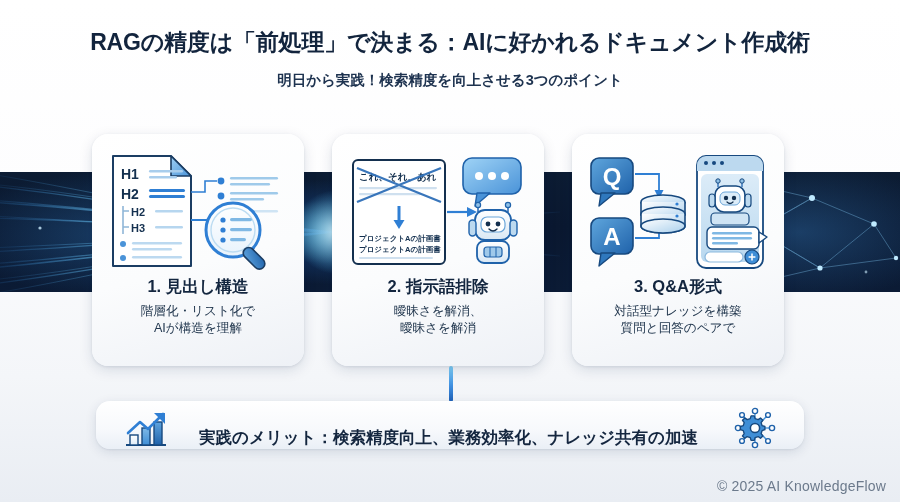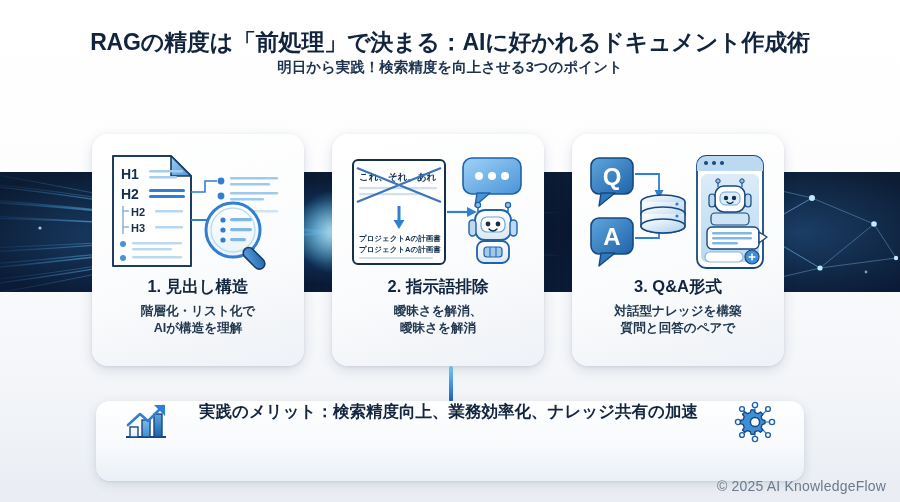--- a/index.html
+++ b/index.html
@@ -26,20 +26,21 @@
   .band svg { position: absolute; inset: 0; width: 100%; height: 100%; }
 
   
   .header { position: absolute; left: 0; right: 0; top: 0; height: 130px; text-align: center; z-index: 5; }
   .title {
     margin-top: 27px;
     font-size: 23px; font-weight: bold; color: #12243d; letter-spacing: -0.2px;
     white-space: nowrap;
   }
   .subtitle {
+    margin-top: 13px;
     font-size: 14.5px; font-weight: bold; color: #1d324f; letter-spacing: 0px;
   }
 
   
   .cards {
     position: absolute; top: 134px; left: 92px; width: 692px; height: 232px;
     display: flex; justify-content: space-between; z-index: 6;
   }
   .card {
     width: 212px; height: 232px;
@@ -48,38 +49,38 @@
     box-shadow: 0 4px 14px rgba(18,40,80,0.13), 0 1px 3px rgba(18,40,80,0.10);
     display: flex; flex-direction: column; align-items: center;
     padding-top: 14px;
   }
   .card-art { width: 186px; height: 128px; display:block; }
   .card-title {
     font-size: 16.5px; font-weight: bold; color: #13263f; white-space: nowrap;
   }
   .card-desc {
     margin-top: 5px; text-align: center; line-height: 1.34;
-    font-size: 12.6px; color: #23384f; font-weight: 700;
+    font-size: 12.6px; color: #23384f; font-weight: 400;
   }
   .card-desc span { display: block; white-space: nowrap; }
 
   
   .connector {
     position: absolute; left: 449px; top: 366px; width: 4px; height: 36px;
     background: linear-gradient(180deg, #7fd0f7 0%, #3f8fe0 55%, #1d5fb5 100%);
     border-radius: 2px; z-index: 4;
   }
 
   
   .benefit {
-    position: absolute; left: 96px; top: 401px; width: 708px; height: 80px;
+    position: absolute; left: 96px; top: 401px; width: 708px; height: 48px;
     background: linear-gradient(180deg, #ffffff 0%, #f7f9fc 60%, #eaeff6 100%);
     border-radius: 14px;
     box-shadow: 0 3px 12px rgba(18,40,80,0.12), 0 1px 2px rgba(18,40,80,0.08);
-    display: flex; align-items: flex-start; z-index: 6;
+    display: flex; align-items: flex-end; z-index: 6;
   }
   .benefit-text {
     flex: 1; text-align: center;
     font-size: 16.5px; font-weight: bold; color: #14263f; white-space: nowrap;
     margin-left: -6px;
   }
   .benefit-icon-left { margin-left: 27px; }
   .benefit-icon-right { margin-right: 28px; }
 
   

